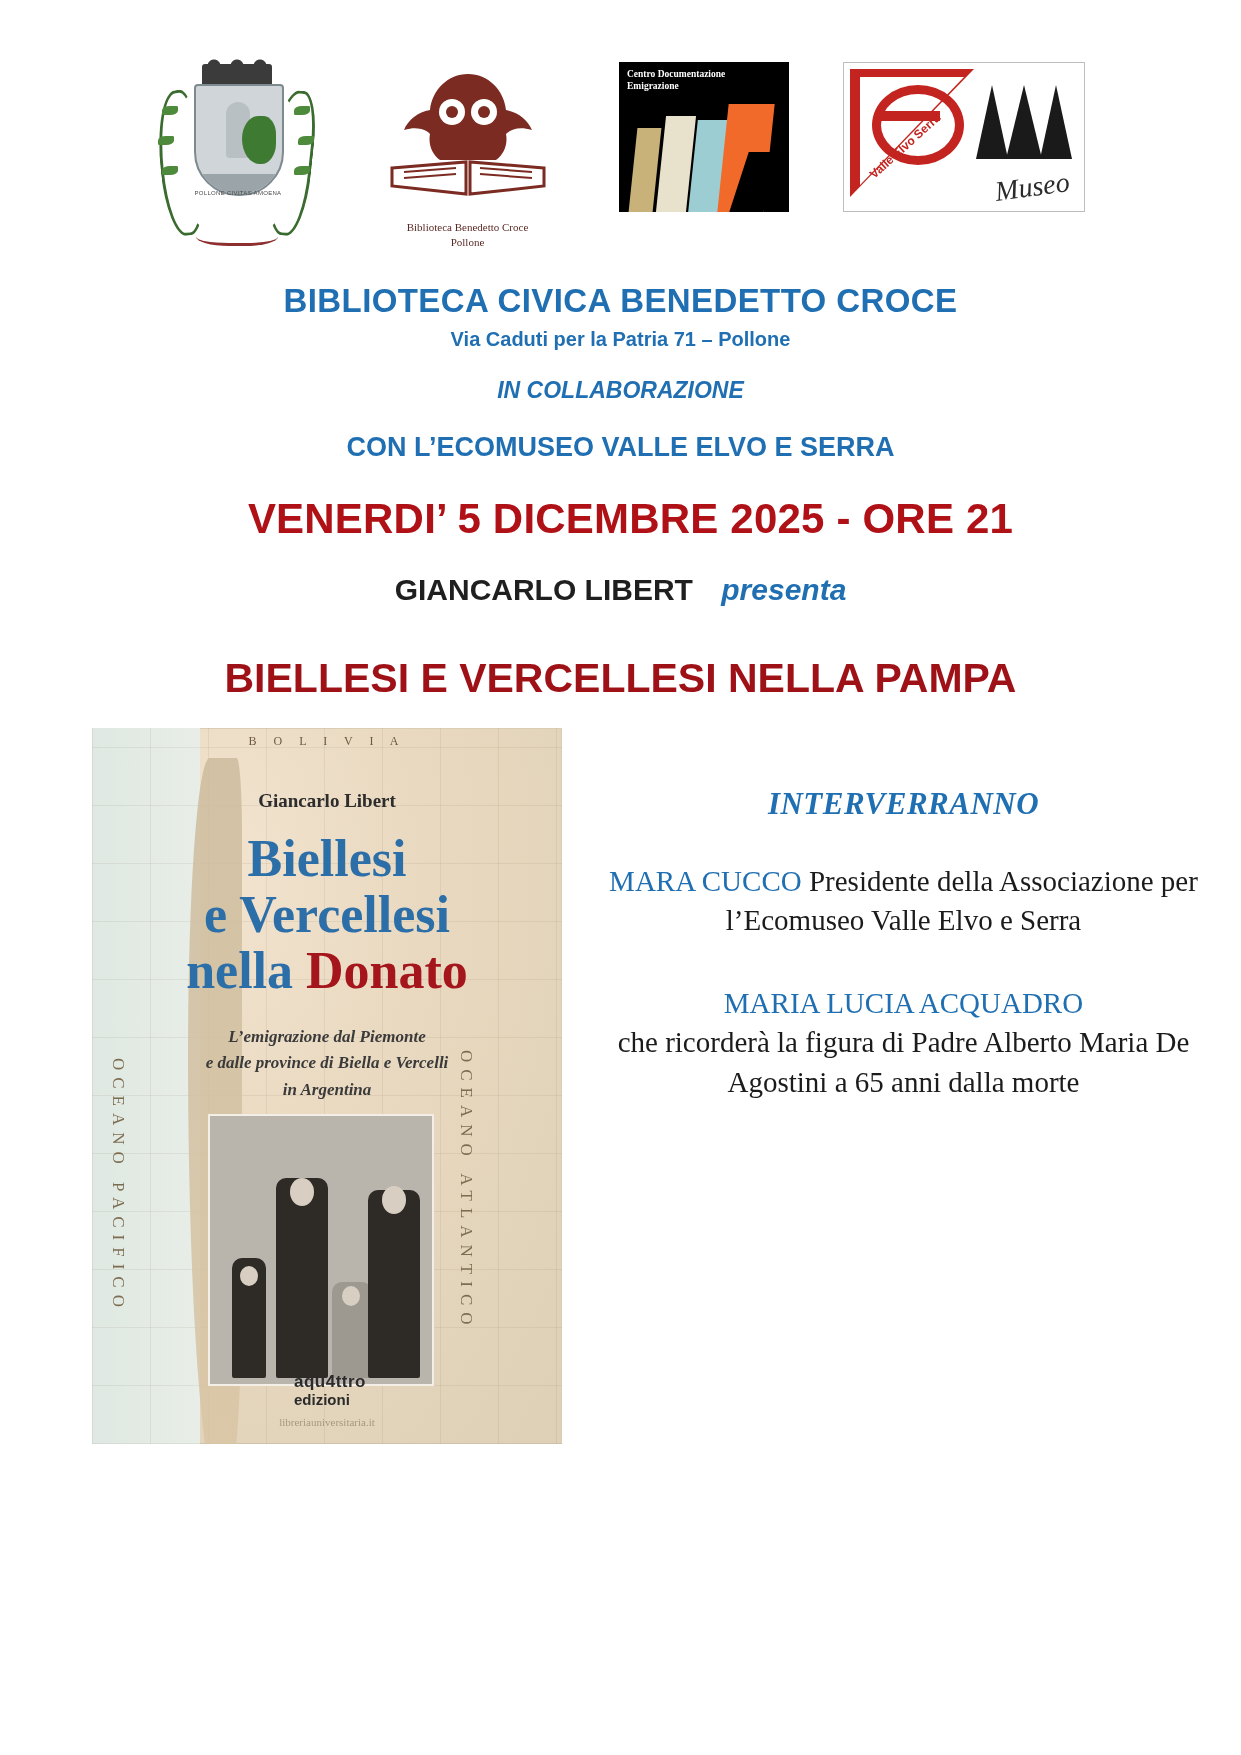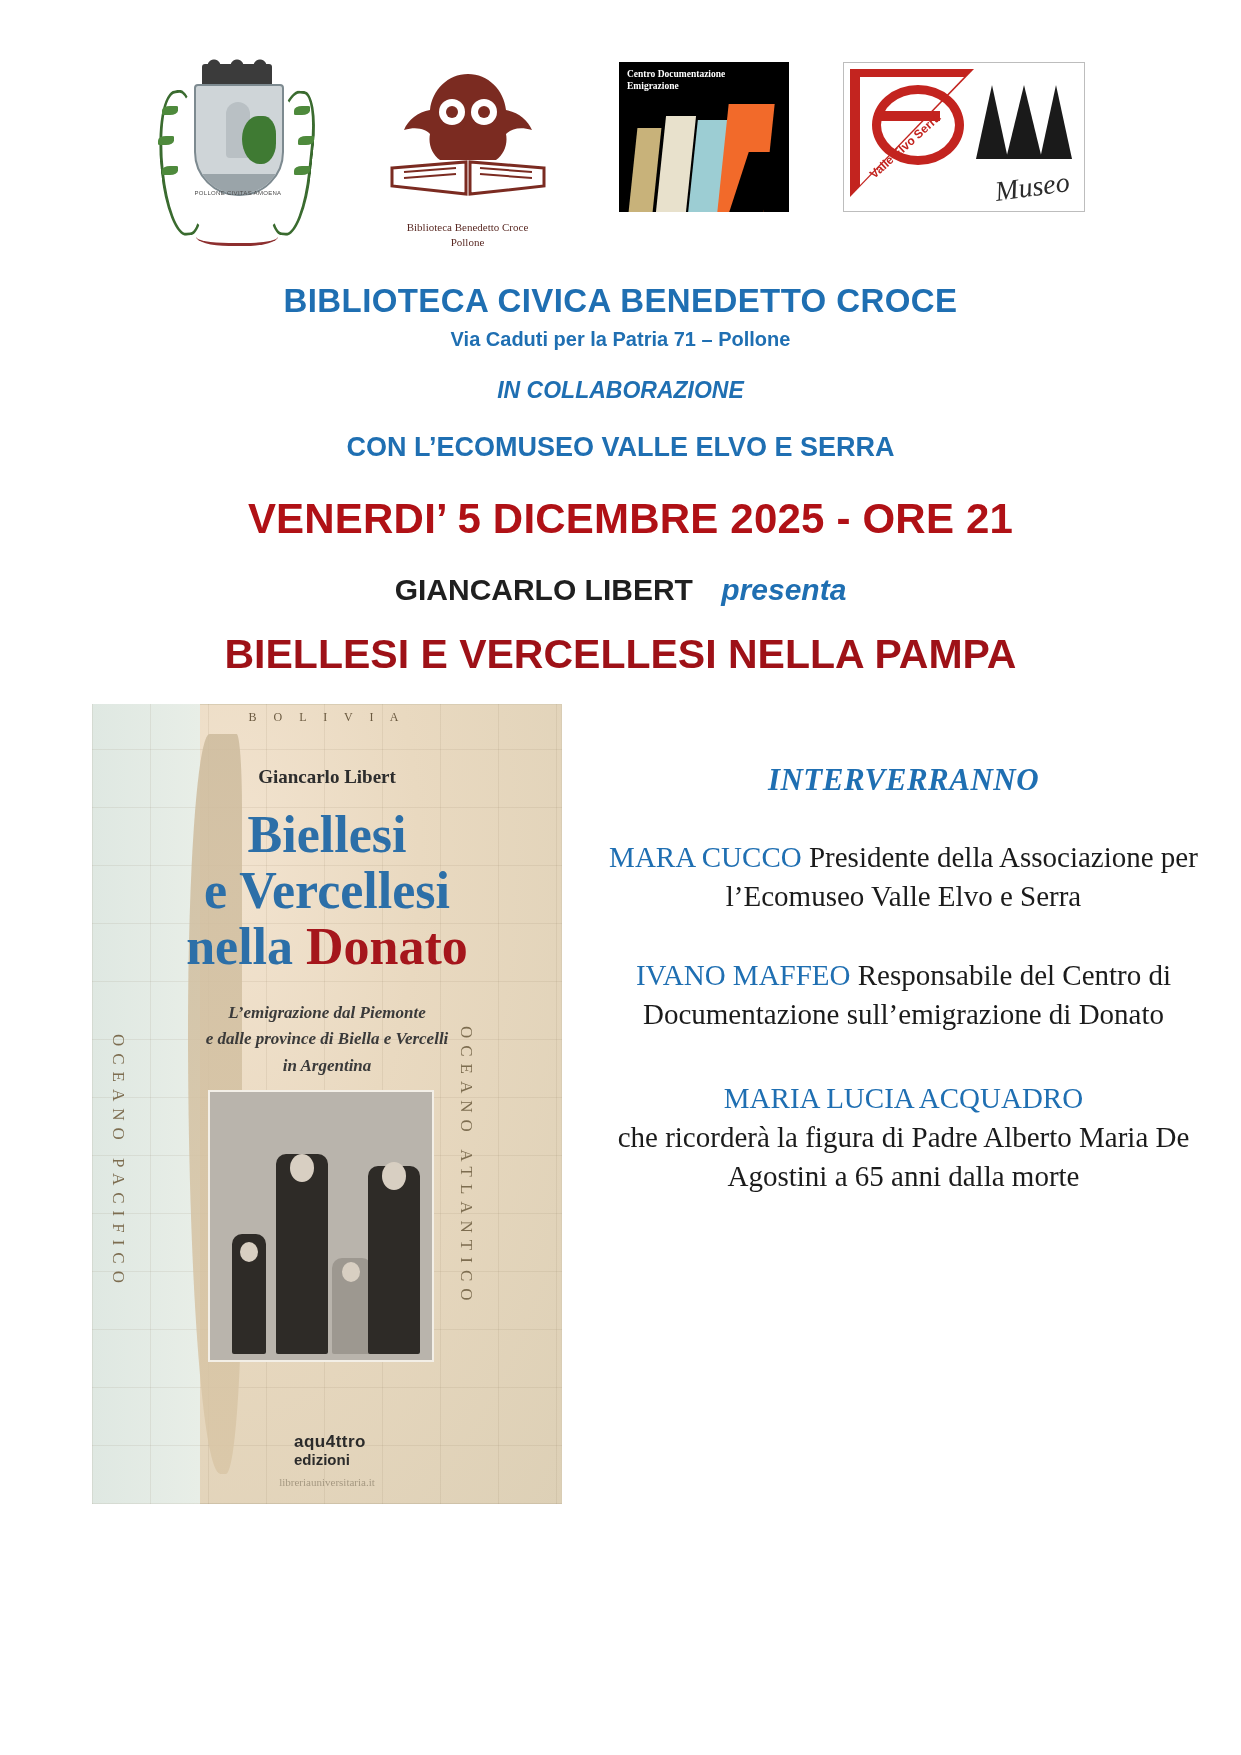--- a/index.html
+++ b/index.html
@@ -235,36 +235,36 @@
   }
   .h-presents .blue-it {
     color: #1f6fb2;
     font-style: italic;
     margin-left: 20px;
   }
   .h-title {
     color: #9e1117;
     font-size: 41px;
     font-weight: bold;
-    margin-top: 24px;
+    margin-top: 48px;
   }
 
   
   .content {
     display: flex;
     margin-top: 26px;
     padding-left: 92px;
     padding-right: 40px;
     gap: 44px;
   }
 
   
   .cover {
     width: 470px;
-    height: 800px;
+    height: 716px;
     position: relative;
     flex: none;
     background:
       radial-gradient(ellipse at 30% 20%, #f2e3cf 0%, #e9d9c0 40%, #ddd0b6 100%);
     overflow: hidden;
     box-shadow: 0 0 0 1px #d9cdb4 inset;
   }
   .cover .sea {
     position: absolute; left: 0; top: 0; bottom: 0; width: 108px;
     background: linear-gradient(90deg, #dfe8e2 0%, #e8eee7 100%);
@@ -552,22 +552,19 @@
     <div class="watermark">libreriauniversitaria.it</div>
   </div>
 
   <div class="speakers">
     <div class="interv">INTERVERRANNO</div>
 
     <div class="sp-block b1">
       <span class="nm">MARA CUCCO</span><span> Presidente della Associazione per l’Ecomuseo Valle Elvo e Serra</span>
     </div>
 
-    <div class="sp-block b2">
-      <span class="nm">IVANO MAFFEO</span><span> Responsabile del Centro di Documentazione sull’emigrazione di Donato</span>
-    </div>
 
     <div class="sp-block b3">
       <div class="nm">MARIA LUCIA ACQUADRO</div>
       <div>che ricorderà la figura di Padre Alberto Maria De Agostini a 65 anni dalla morte</div>
     </div>
   </div>
 </div>
 
 </body></html>

